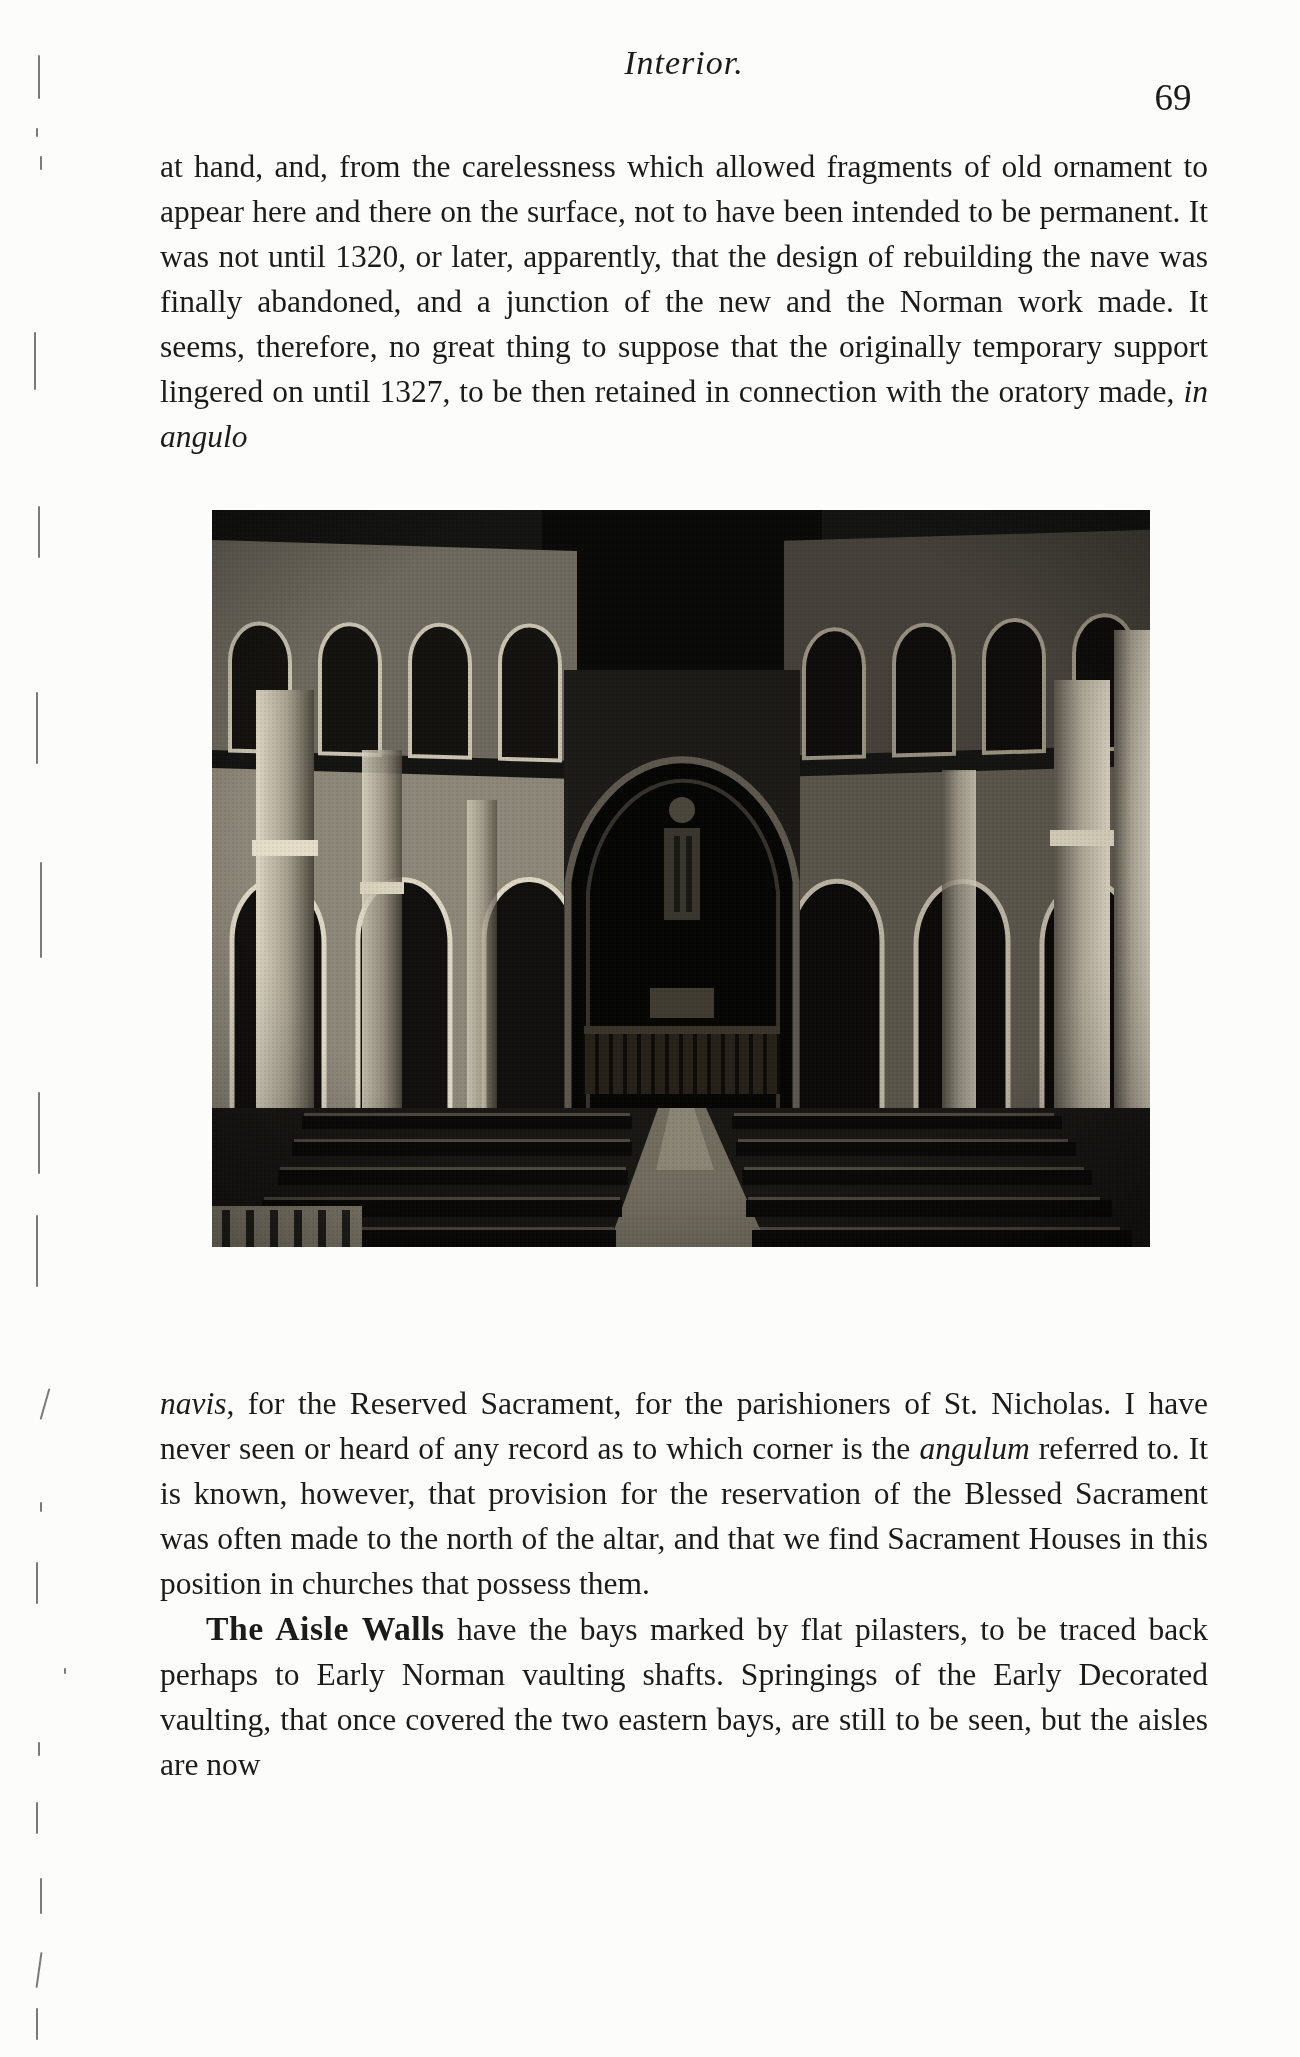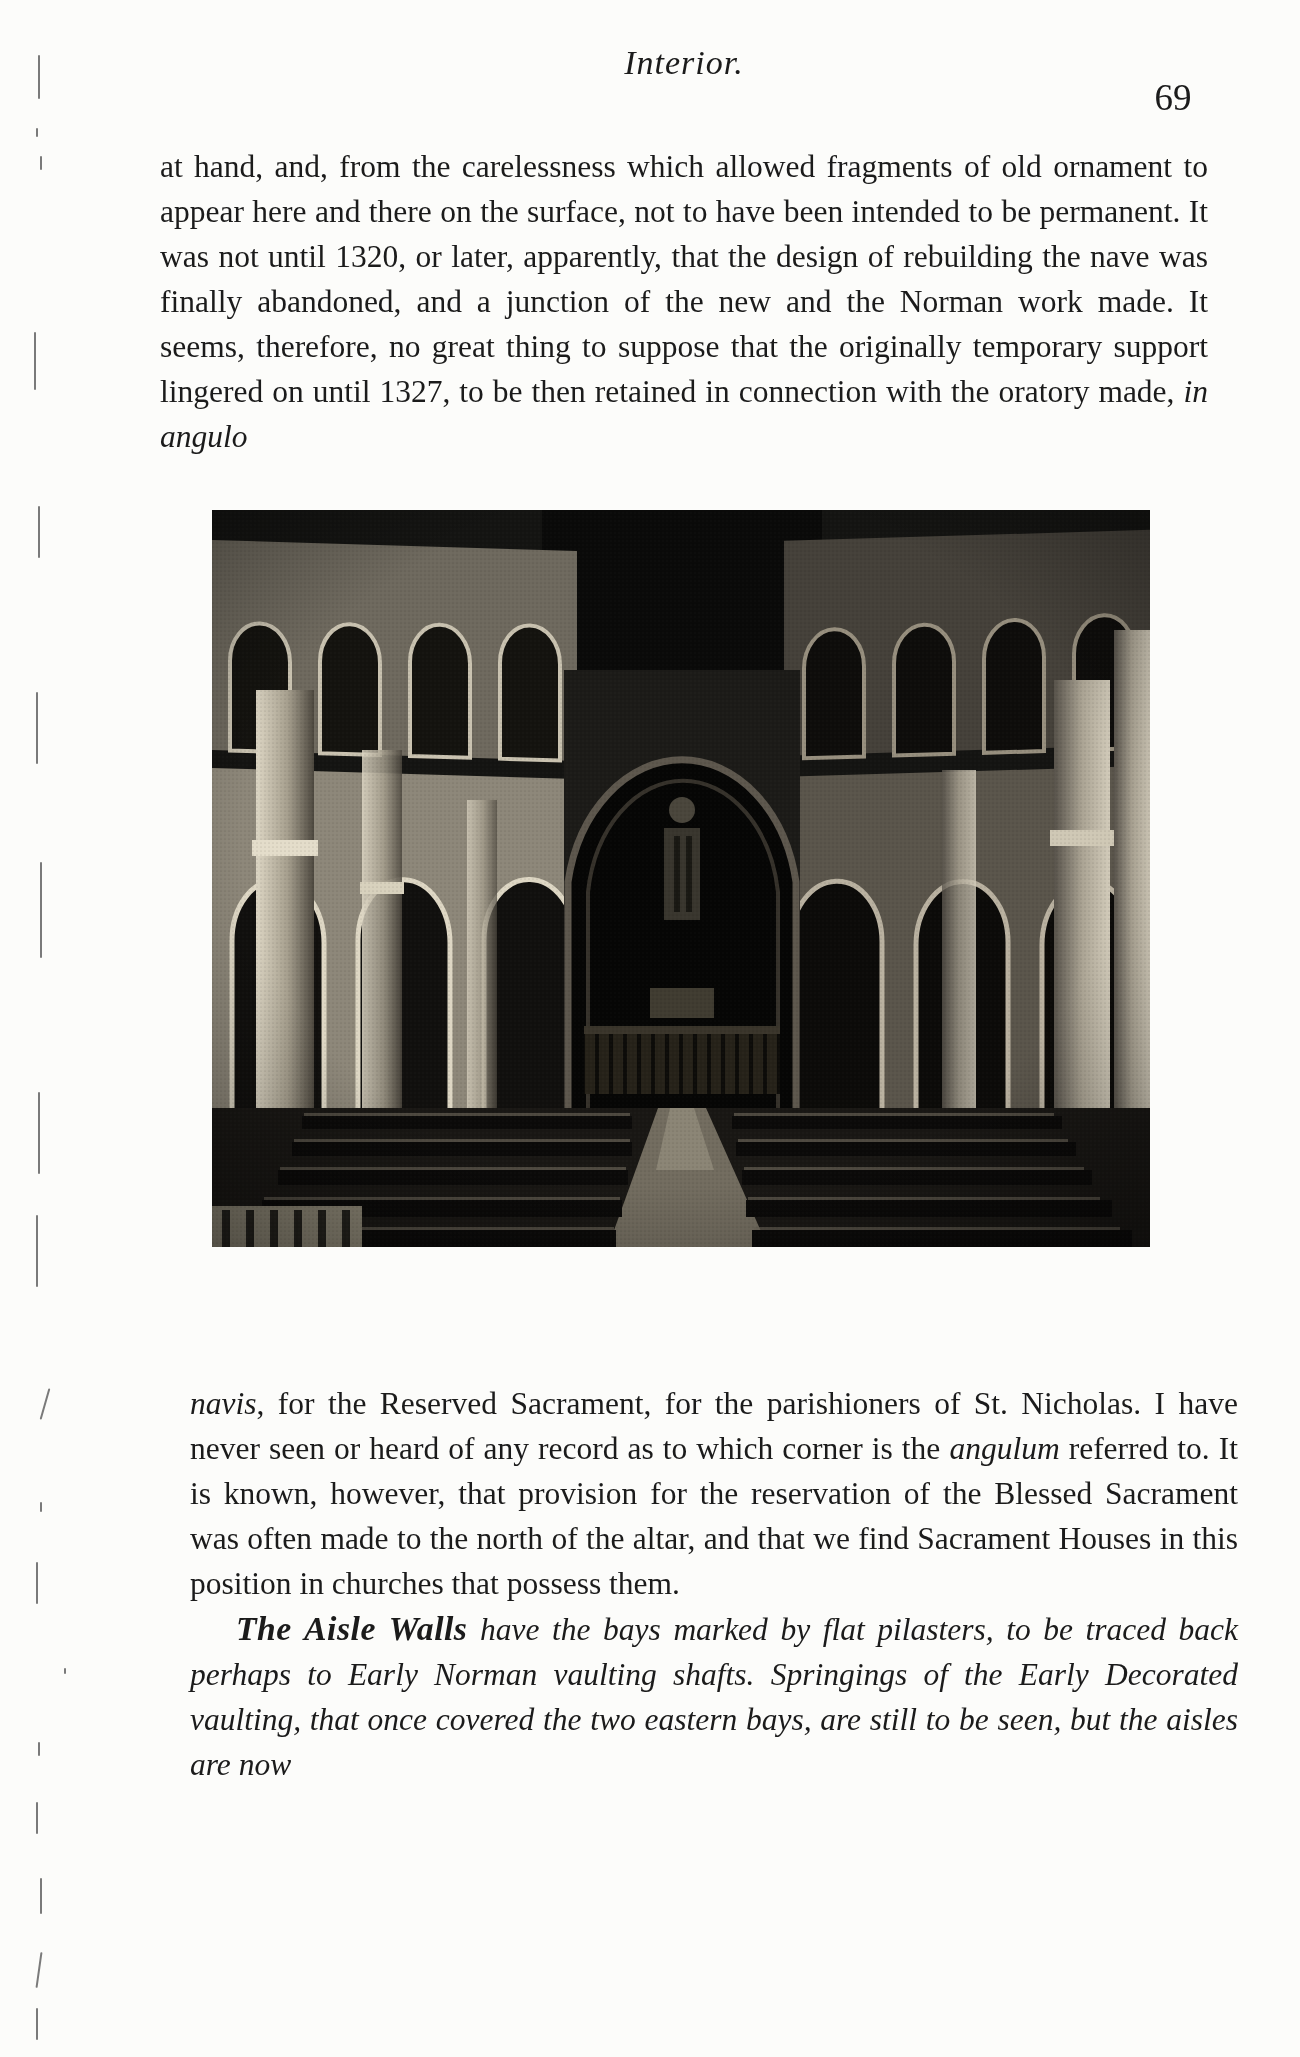--- a/index.html
+++ b/index.html
@@ -19,24 +19,24 @@
     position:absolute;left:1128px;top:44px;width:90px;
     font-size:37px;text-align:center;margin-top:32px;
   }
   .body-text{
     position:absolute;left:160px;width:1048px;
     font-size:31.5px;line-height:45px;
     text-align:justify;
   }
   .body-text p{margin:0;}
   .para1{top:144px;}
-  .lower-text{top:1381px;margin-left:30px;}
+  .lower-text{top:1381px;}
   .it{font-style:italic;}
   .b{font-weight:700;font-size:1.07em;letter-spacing:.5px;}
-  .indent{text-indent:46px;font-style:italic;}
+  .indent{text-indent:46px;}
   .figure{
     position:absolute;left:212px;top:510px;width:938px;height:737px;
     background:#111;
   }
   .figure svg{display:block;width:100%;height:100%;}
   .caption{
     position:absolute;left:160px;top:1290px;width:1048px;
     text-align:center;font-size:20px;letter-spacing:2.2px;word-spacing:7px;
     color:#2a2a2a;
   }

